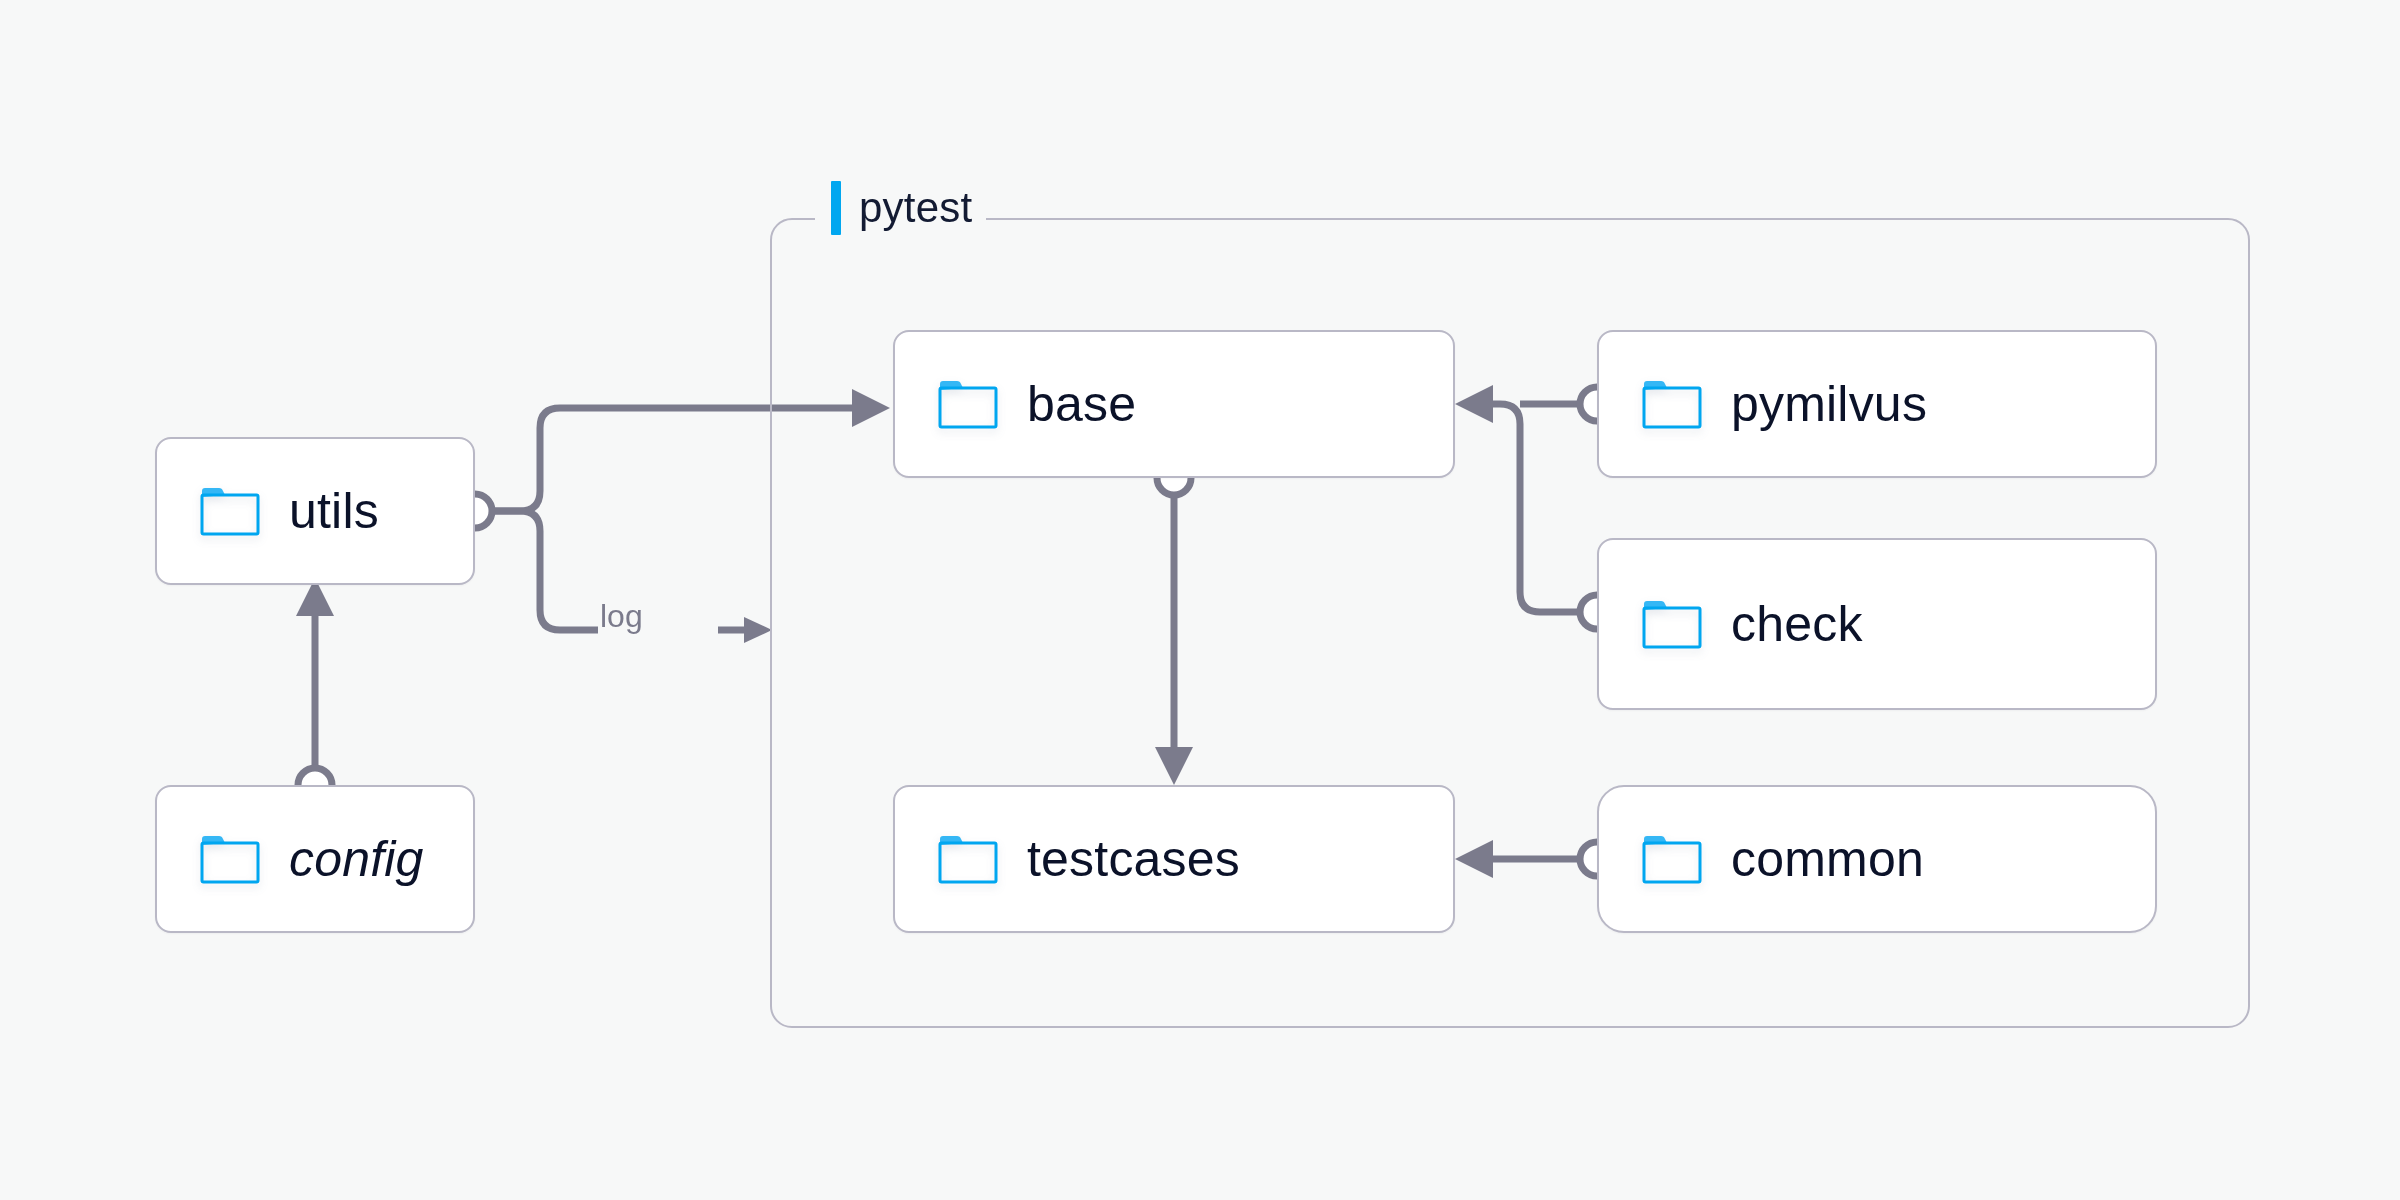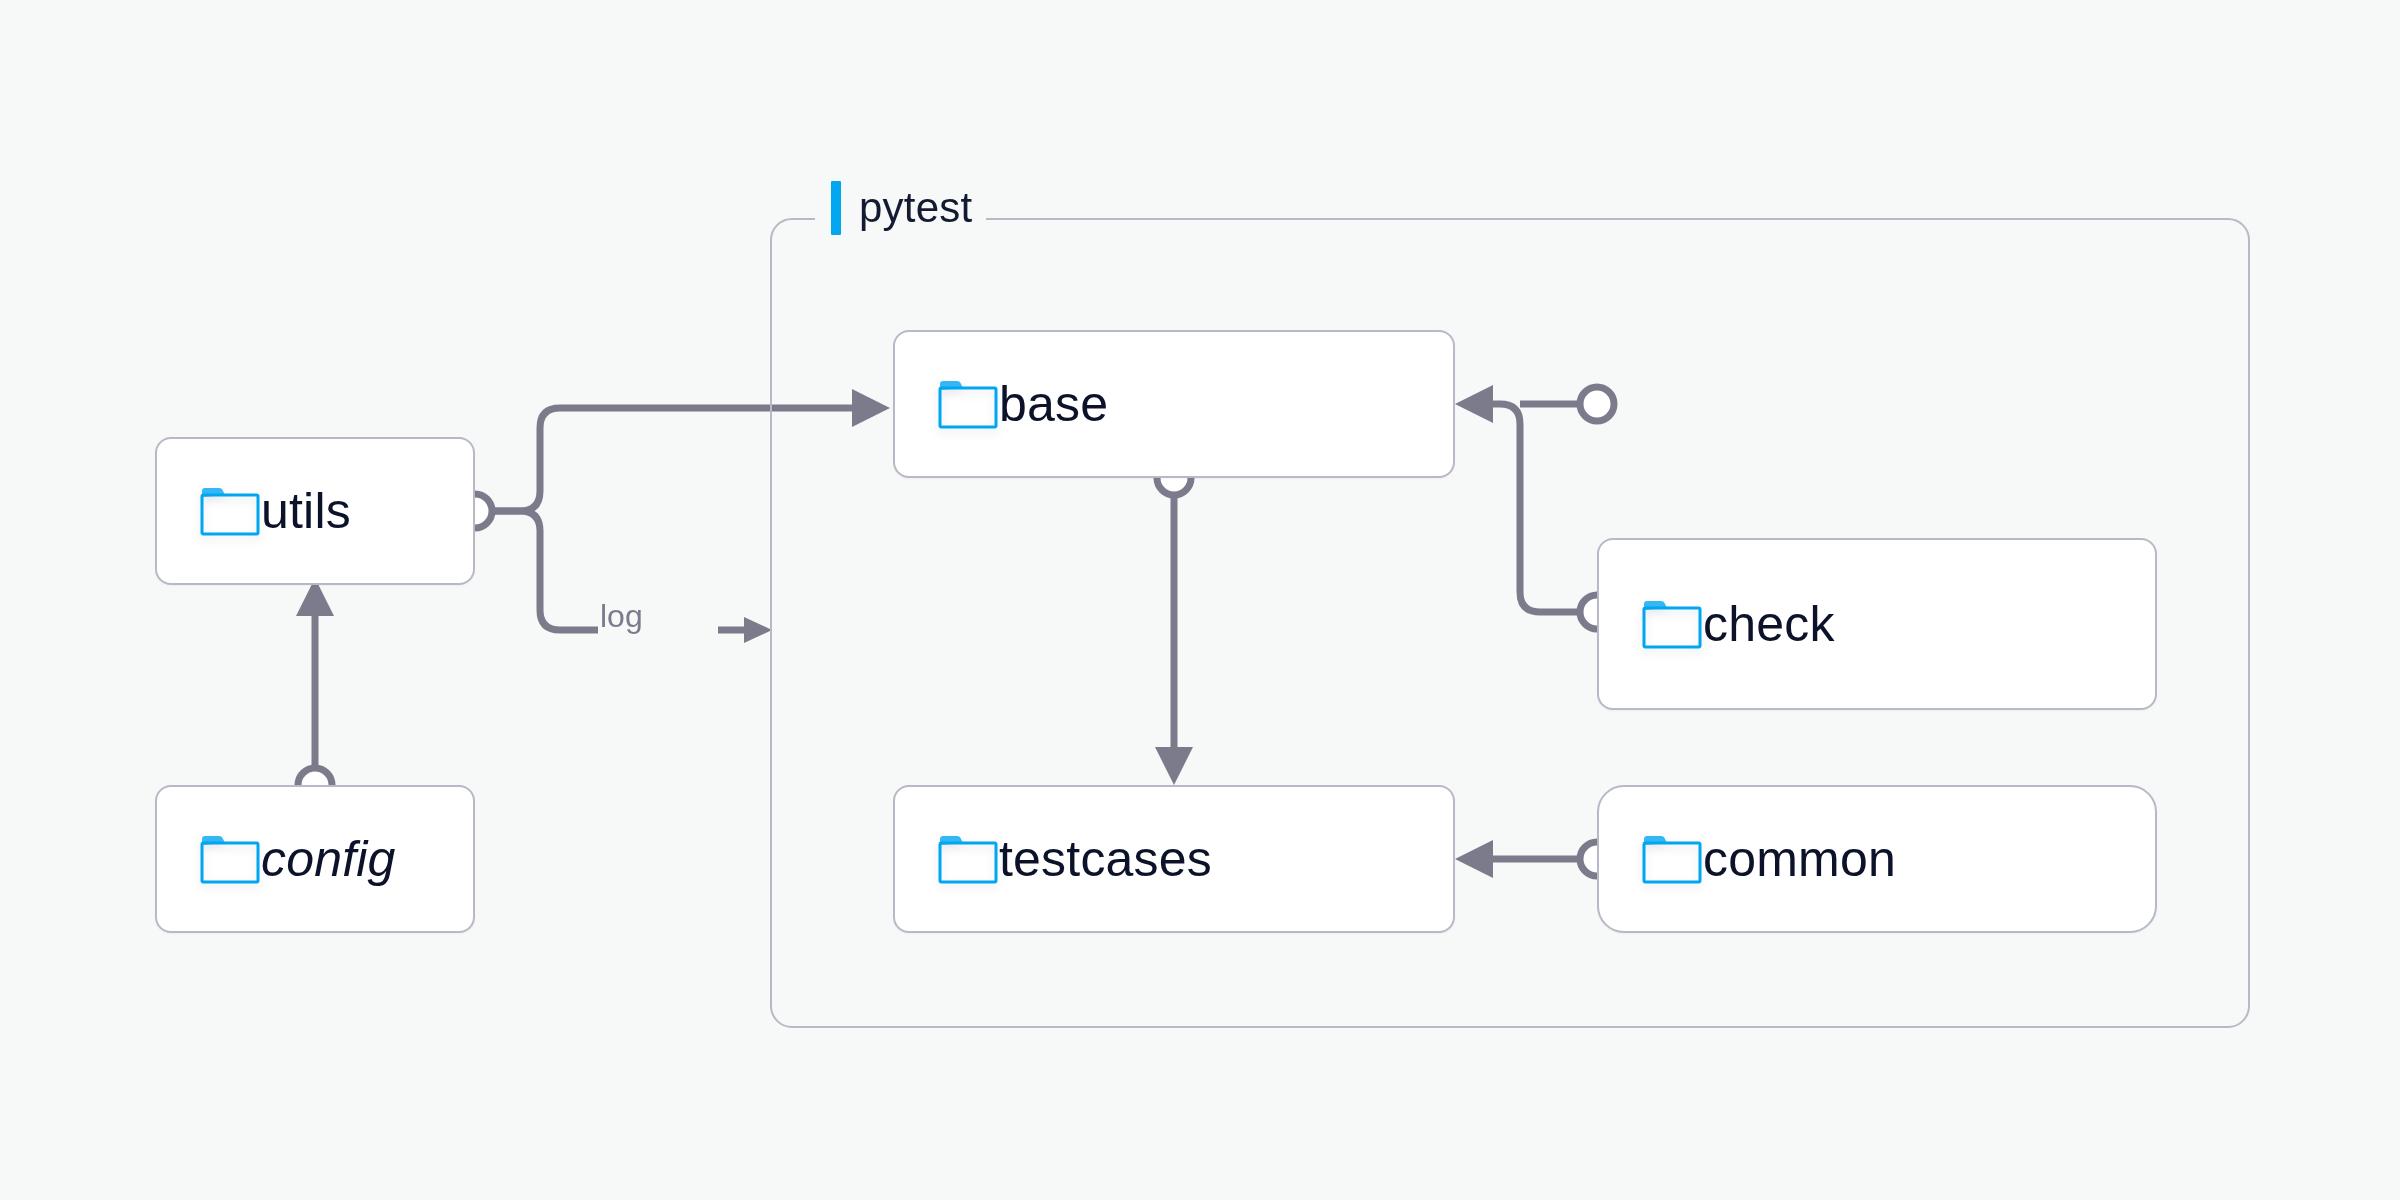--- a/index.html
+++ b/index.html
@@ -63,20 +63,21 @@
     border: 2px solid #b9b8c6;
     border-radius: 16px;
     box-sizing: border-box;
     display: flex;
     align-items: center;
     box-shadow: 0 1px 2px rgba(30,30,60,0.04);
   }
   .node-inner {
     display: flex;
     align-items: center;
+    gap: 28px;
     padding-left: 42px;
   }
   .node-label {
     font-size: 50px;
     color: #0b1229;
     letter-spacing: 0.2px;
     white-space: nowrap;
     line-height: 1;
   }
   .folder-icon {
@@ -229,20 +230,29 @@
   <div class="node" id="node-testcases">
     <div class="node-inner">
       <svg class="folder-icon" viewBox="0 0 62 52">
         <path d="M3 12 L3 6 Q3 3 6 3 L20 3 Q23 3 24 6 L26 10 L3 12 Z" fill="#35b7f5"></path>
         <rect x="3" y="10" width="56" height="39" rx="1.5" fill="url(#folderBody)" stroke="#00a6f0" stroke-width="3"></rect>
       </svg>
       <span class="node-label">testcases</span>
     </div>
   </div>
 
+  <div class="node" id="node-pymilvus">
+    <div class="node-inner">
+      <svg class="folder-icon" viewBox="0 0 62 52">
+        <path d="M3 12 L3 6 Q3 3 6 3 L20 3 Q23 3 24 6 L26 10 L3 12 Z" fill="#35b7f5"></path>
+        <rect x="3" y="10" width="56" height="39" rx="1.5" fill="url(#folderBody)" stroke="#00a6f0" stroke-width="3"></rect>
+      </svg>
+      <span class="node-label">pymilvus</span>
+    </div>
+  </div>
 
   <div class="node" id="node-check">
     <div class="node-inner">
       <svg class="folder-icon" viewBox="0 0 62 52">
         <path d="M3 12 L3 6 Q3 3 6 3 L20 3 Q23 3 24 6 L26 10 L3 12 Z" fill="#35b7f5"></path>
         <rect x="3" y="10" width="56" height="39" rx="1.5" fill="url(#folderBody)" stroke="#00a6f0" stroke-width="3"></rect>
       </svg>
       <span class="node-label">check</span>
     </div>
   </div>

